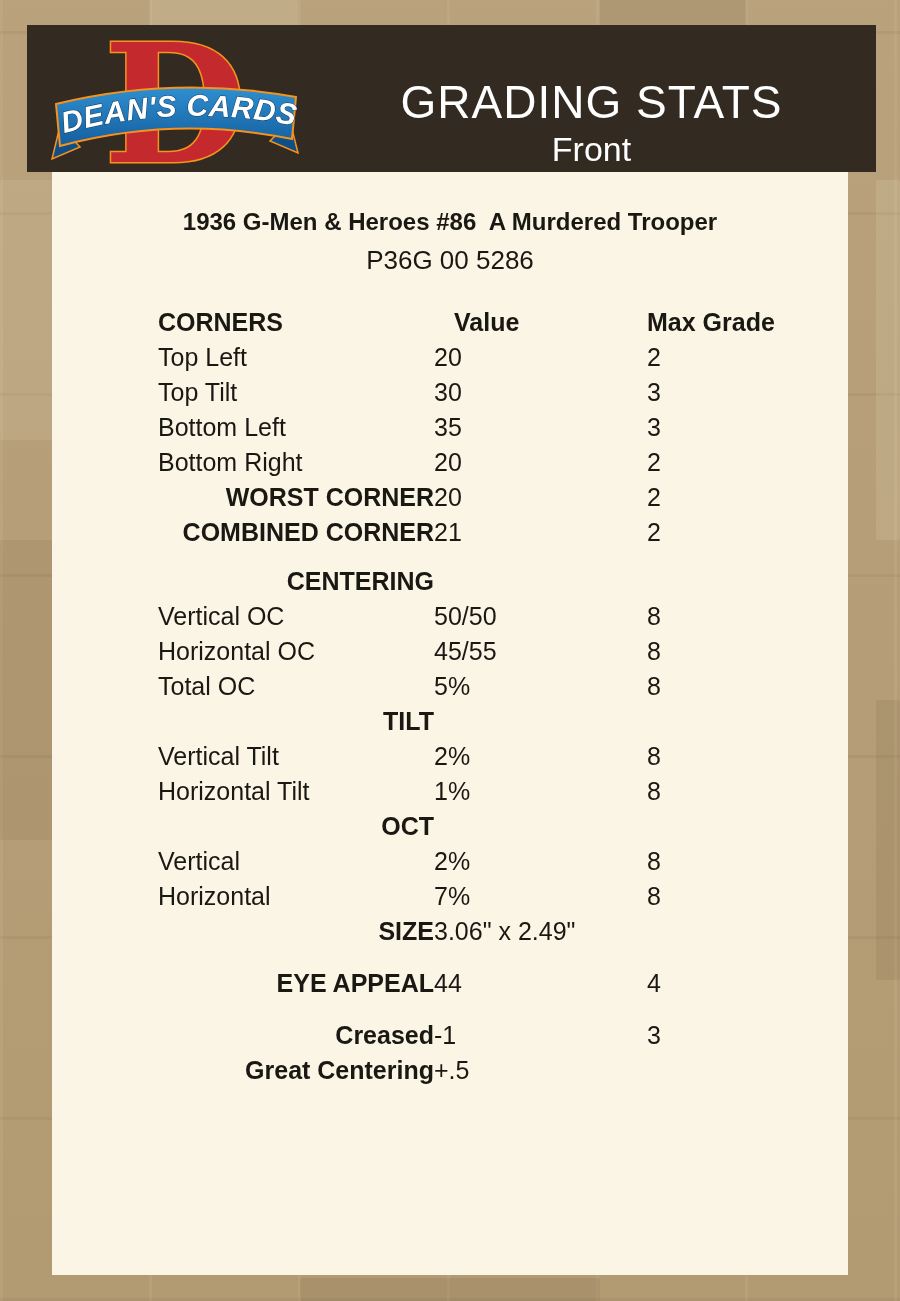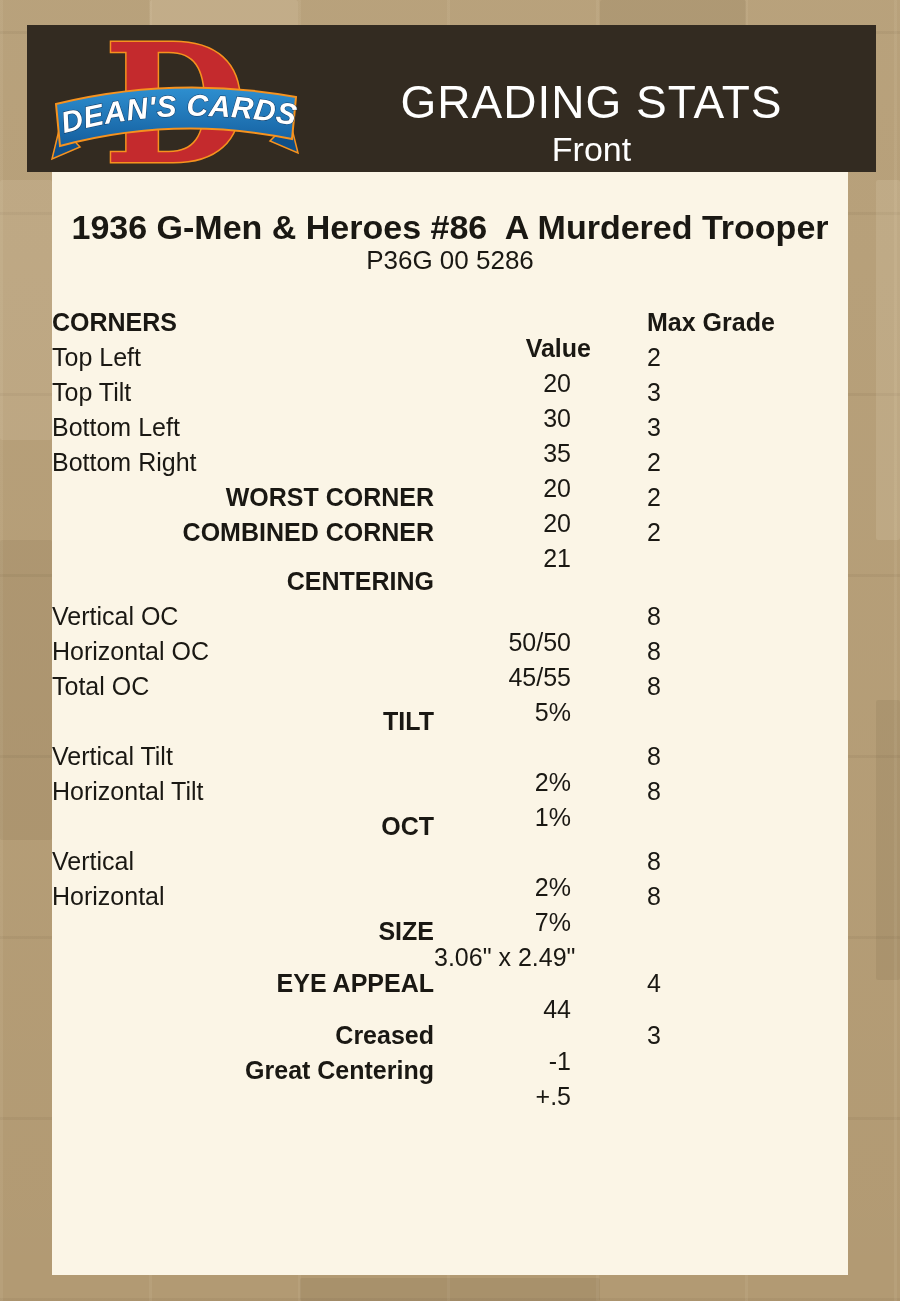--- a/index.html
+++ b/index.html
@@ -35,33 +35,33 @@
   }
   .header-text{
     position:absolute;left:300px;right:20px;top:53px;text-align:center;color:#ffffff;
   }
   .header-title{font-size:46px;line-height:48px;letter-spacing:1px;white-space:pre;}
   .header-subtitle{font-size:34px;line-height:46px;}
   .logo{position:absolute;left:23px;top:6px;width:250px;height:140px;overflow:visible;}
 
   .card-title{
     position:absolute;left:0;width:100%;top:36px;text-align:center;
-    font-size:34px;font-weight:bold;color:#1a1813;white-space:pre;
+    font-size:24px;font-weight:bold;color:#1a1813;white-space:pre;
   }
   .card-code{
     position:absolute;left:0;width:100%;top:73px;text-align:center;
     font-size:26px;color:#1a1813;
   }
 
   .stats-table{position:absolute;left:0;top:133px;width:100%;}
   .row{display:flex;height:35px;line-height:35px;font-size:25px;color:#1a1813;}
   .cell{box-sizing:border-box;white-space:pre;}
-  .cell.label{width:382px;}
+  .cell.label{width:382px;padding-left:106px;}
   .row.sub .cell.label{}
-  .cell.value{width:137px;text-align:right;margin-top:26px;}
+  .cell.value{width:137px;text-align:left;}
   .cell.max{margin-left:76px;width:160px;}
   .row.section .cell.label{font-weight:bold;text-align:right;}
   .row.header .cell{font-weight:bold;}
   .row.header .cell.value{transform:translateX(20px);}
 </style>
 </head>
 <body style="background-color: rgb(178, 154, 115);">
 
 <div class="backdrop">
   <div class="patch p1"></div>

